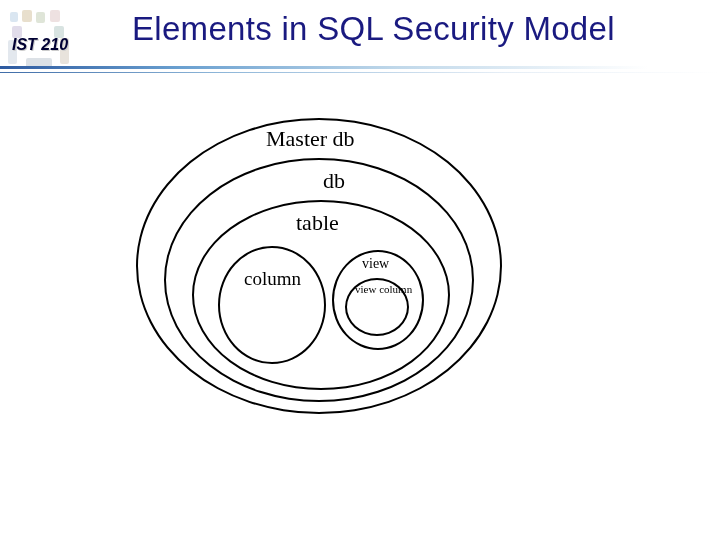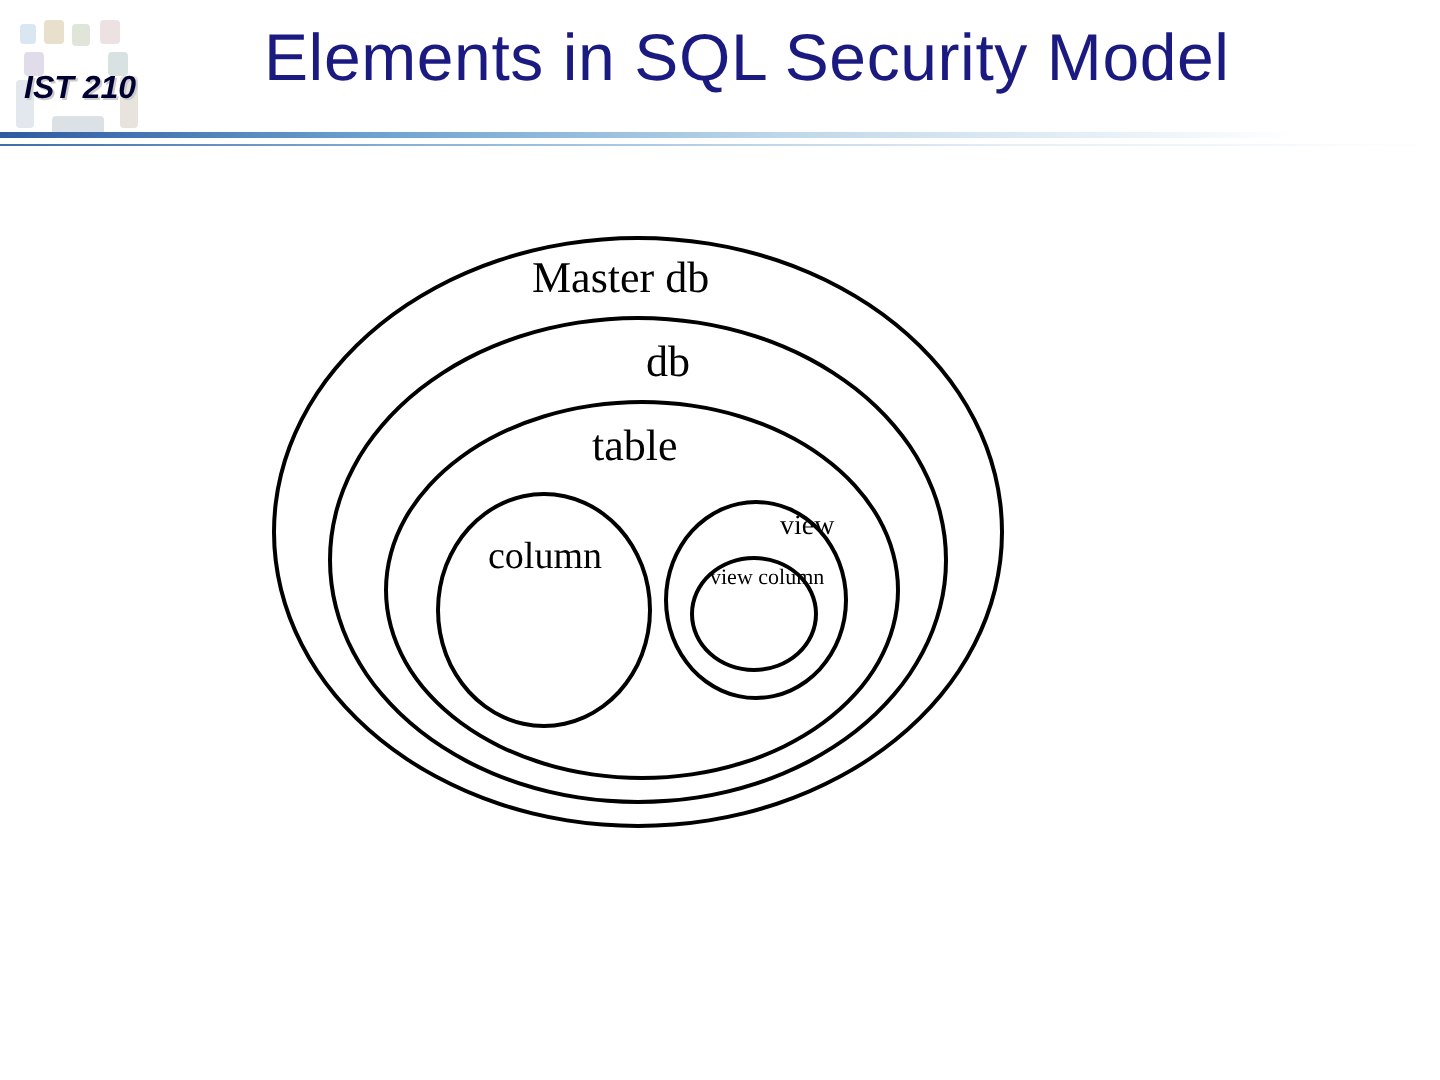--- a/index.html
+++ b/index.html
@@ -142,20 +142,20 @@
     <div class="ellipse" style="left:164px; top:158px; width:306px; height:240px;"></div>
     <div class="lbl med" style="left:304px; top:168px;margin-left:19px;">db</div>
 
     <div class="ellipse" style="left:192px; top:200px; width:254px; height:186px;"></div>
     <div class="lbl sm" style="left:296px; top:210px;">table</div>
 
     <div class="ellipse" style="left:218px; top:246px; width:104px; height:114px;"></div>
     <div class="lbl small" style="left:244px; top:268px;">column</div>
 
     <div class="ellipse" style="left:332px; top:250px; width:88px; height:96px;"></div>
-    <div class="lbl tiny" style="left:362px; top:256px;margin-left:28px;">view</div>
+    <div class="lbl tiny" style="left:362px; top:256px;">view</div>
 
     <div class="ellipse" style="left:345px; top:278px; width:60px; height:54px;"></div>
     <div class="lbl micro" style="left:355px; top:284px; width:40px;">view
 column</div>
   </div>
 
 </div>
 
 </body></html>

